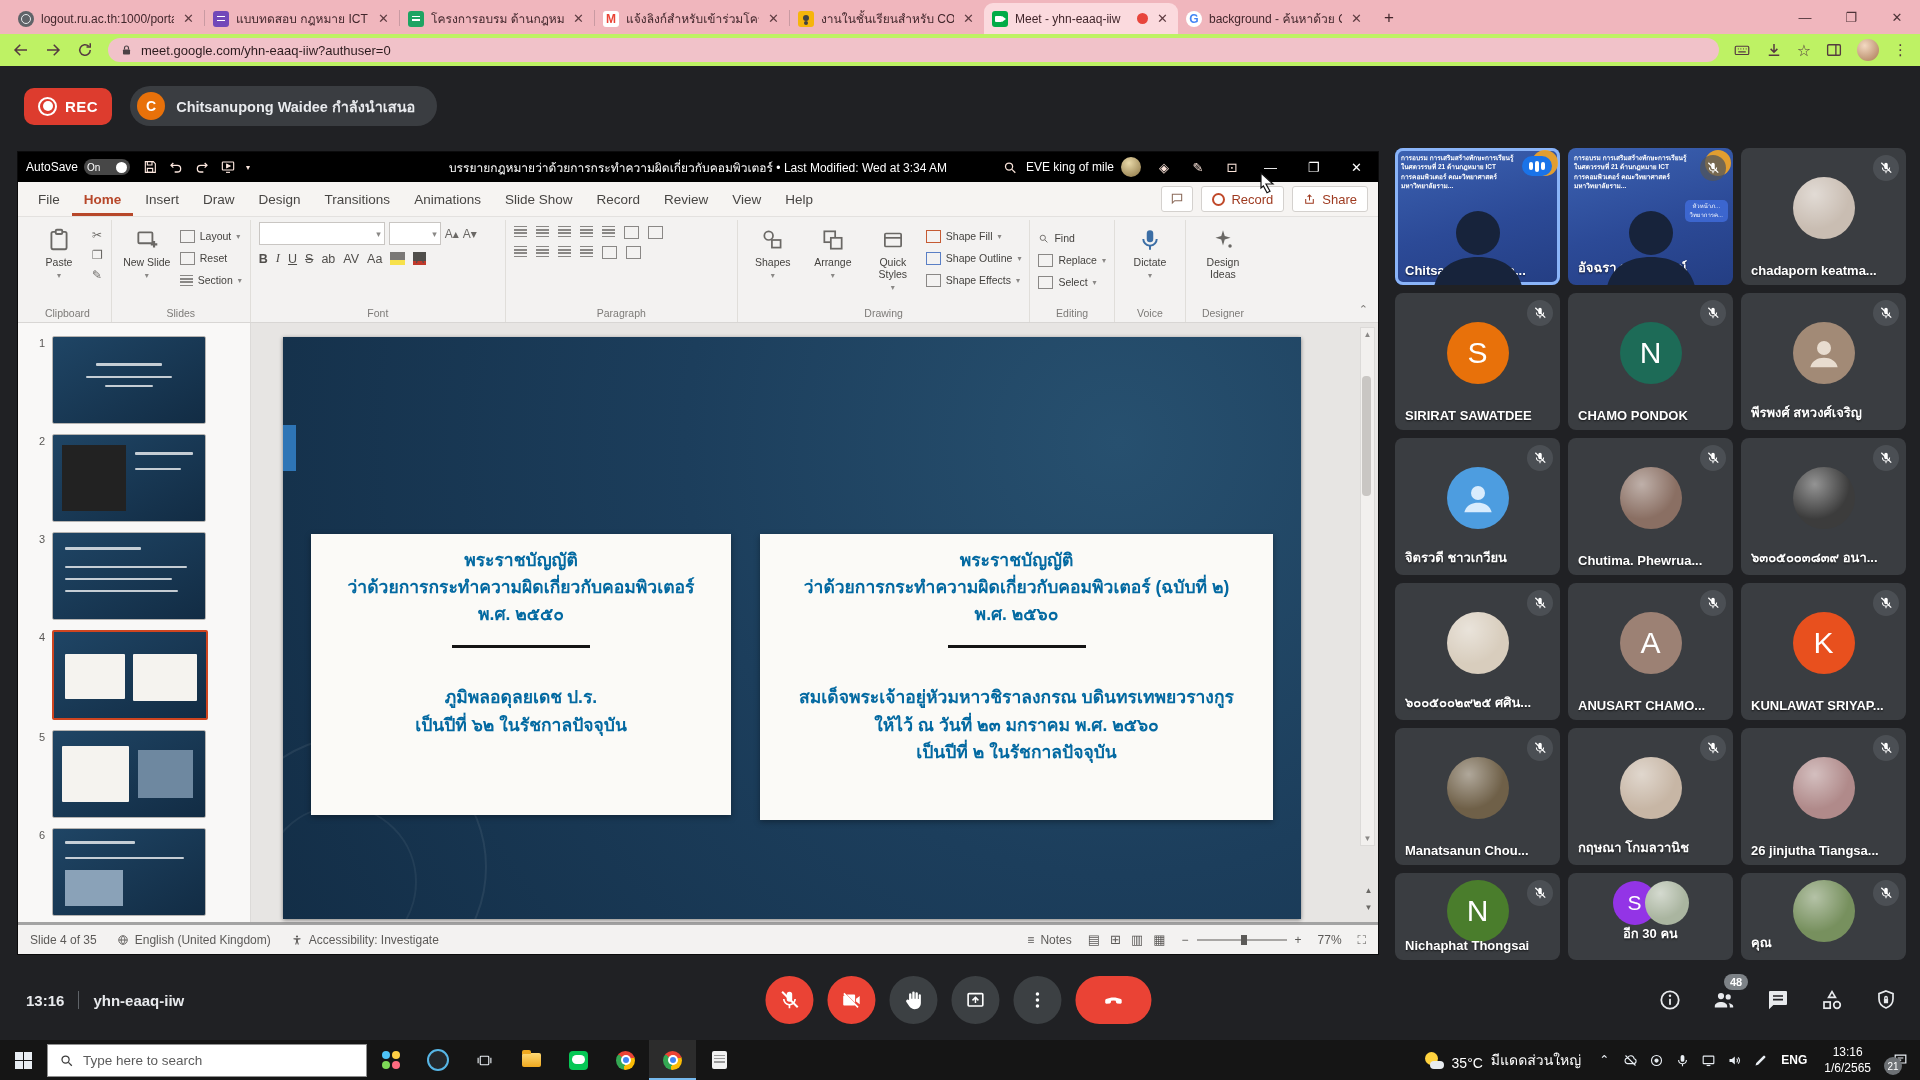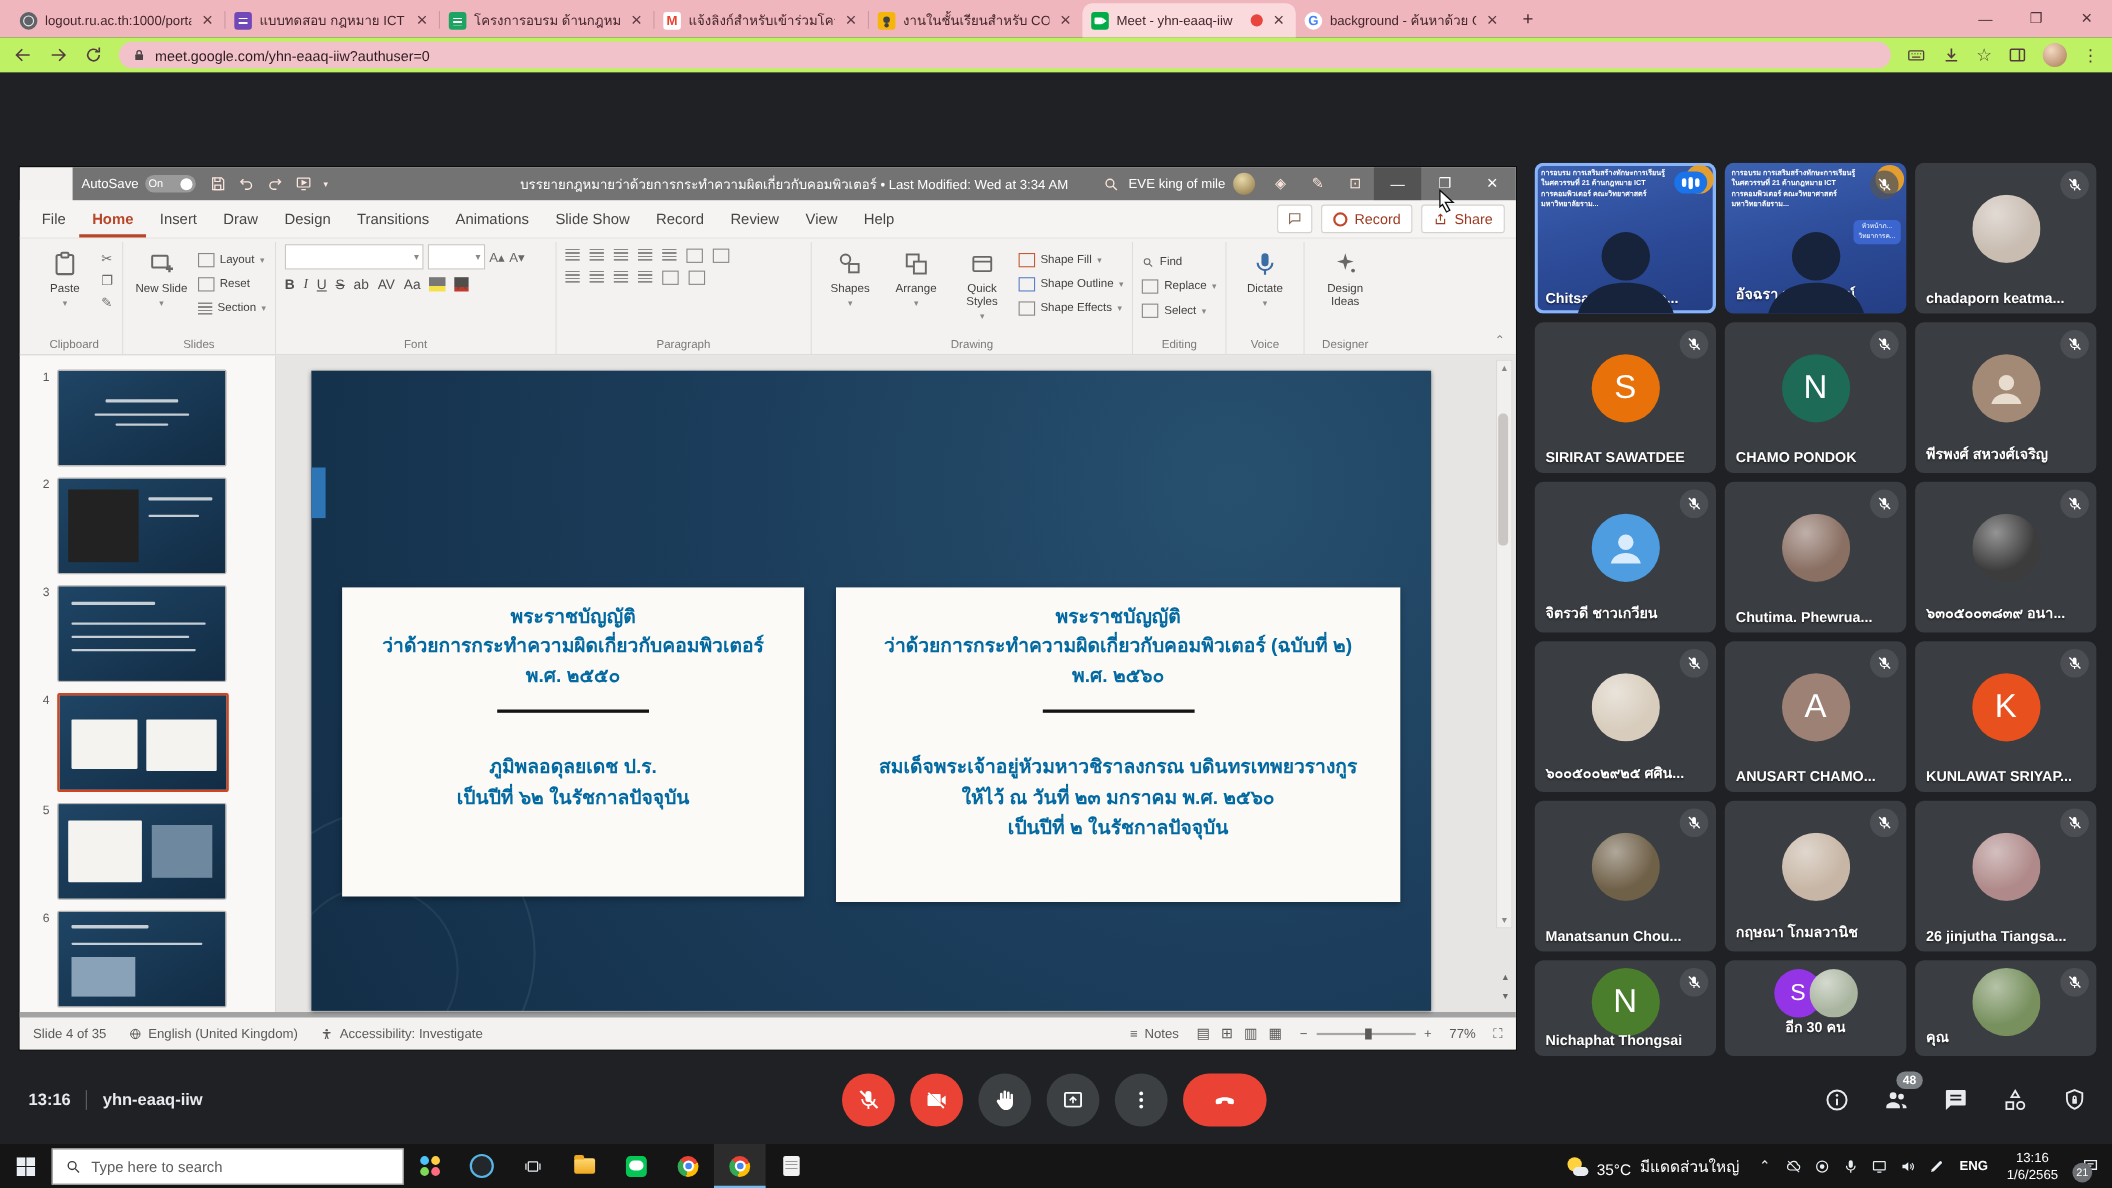--- a/index.html
+++ b/index.html
@@ -62,22 +62,22 @@
   .rec-ic{width:15px;height:15px;border-radius:50%;border:2.5px solid #fff;position:relative;}
   .rec-ic::after{content:"";position:absolute;inset:2.5px;background:#fff;border-radius:50%;}
   .presenter-pill{height:40px;background:#3a3d41;border-radius:21px;display:flex;align-items:center;
     gap:11px;padding:0 22px 0 7px;color:#e8eaed;font-size:14.5px;font-weight:600;}
   .presenter-avatar{width:28px;height:28px;border-radius:50%;background:#e8710a;color:#fff;
     display:flex;align-items:center;justify-content:center;font-size:14px;font-weight:bold;}
 
   
   .ppt{position:absolute;left:18px;top:86px;width:1360px;height:802px;background:#f3f2f1;
     display:flex;flex-direction:column;box-shadow:0 0 0 1px rgba(0,0,0,.65);}
-  .ppt-title{height:30px;background:#737373;display:flex;align-items:center;color:#fff;
-    font-size:12px;padding-left:8px;position:relative;flex:none;margin-left:48px;}
+  .ppt-title{height:30px;background:#000000;display:flex;align-items:center;color:#fff;
+    font-size:12px;padding-left:8px;position:relative;flex:none;}
   .autosave{display:flex;align-items:center;gap:6px;}
   .as-toggle{width:40px;height:16px;border-radius:8px;background:rgba(255,255,255,.28);
     display:flex;align-items:center;gap:3px;padding:0 3px;font-size:10px;color:#fff;}
   .as-knob{width:11px;height:11px;border-radius:50%;background:#fff;margin-left:auto;}
   .qat{display:flex;align-items:center;gap:10px;margin-left:12px;color:#fde8df;}
   .qat .ic{width:16px;height:16px;}
   .ppt-doc-title{position:absolute;left:0;right:0;text-align:center;pointer-events:none;
     font-size:12px;color:#fff;}
   .title-right{margin-left:auto;display:flex;align-items:center;gap:0;height:30px;}
   .tr-ic{width:34px;text-align:center;font-size:13px;color:#fbe4da;}
@@ -149,21 +149,21 @@
     font-size:17.5px;line-height:1.55;font-weight:600;padding-top:13px;
     box-shadow:0 2px 6px rgba(0,0,0,.35);}
   .wbox .divider{width:138px;height:3px;background:#141414;margin:17px auto 36px;}
   .vscroll{position:absolute;right:3px;top:4px;bottom:76px;width:13px;background:#f2f0ee;
     border:1px solid #dcdad8;display:flex;flex-direction:column;align-items:center;
     justify-content:space-between;font-size:8px;color:#8a8886;padding:2px 0;}
   .vthumb{width:9px;height:120px;background:#c9c6c3;border-radius:4px;margin-top:32px;}
   .slidenav{position:absolute;right:3px;bottom:10px;width:13px;display:flex;flex-direction:column;
     gap:8px;align-items:center;font-size:8px;color:#6a6865;}
 
-  .ppt-status{height:29px;background:#f3f2f1;border-top:5px solid #a3a3a3;display:flex;
+  .ppt-status{height:29px;background:#f3f2f1;border-top:3px solid #a3a3a3;display:flex;
     align-items:center;font-size:12px;color:#5c5a58;padding:0 12px;gap:20px;flex:none;}
   .st-right{margin-left:auto;display:flex;align-items:center;gap:16px;}
   .viewics{display:flex;gap:10px;font-size:13px;color:#5c5a58;}
   .zoomctl{display:flex;align-items:center;gap:8px;}
   .ztrack{width:90px;height:2px;background:#a8a6a4;position:relative;}
   .zthumb{position:absolute;left:44px;top:-4px;width:6px;height:10px;background:#5c5a58;}
   .stitem{display:flex;align-items:center;gap:6px;}
 
   
   .pgrid{position:absolute;top:82px;right:14px;width:511px;height:812px;display:grid;
@@ -366,20 +366,30 @@
             <path d="M14.5 5v14"></path>
           </svg>
         </span>
       <span class="avatar"></span>
       <span style="font-size:15px">⋮</span>
     </div>
   </div>
 
   <div class="meet">
 
+    <div class="recrow">
+      <div class="rec-pill">
+        <span class="rec-ic"></span>
+        <span>REC</span>
+      </div>
+      <div class="presenter-pill">
+        <span class="presenter-avatar">C</span>
+        <span>Chitsanupong Waidee กำลังนำเสนอ</span>
+      </div>
+    </div>
 
     <div class="ppt">
 
       <div class="ppt-title">
         <div class="autosave">
           <span>AutoSave</span>
           <span class="as-toggle">
               <span>On</span>
               <span class="as-knob"></span>
             </span>

